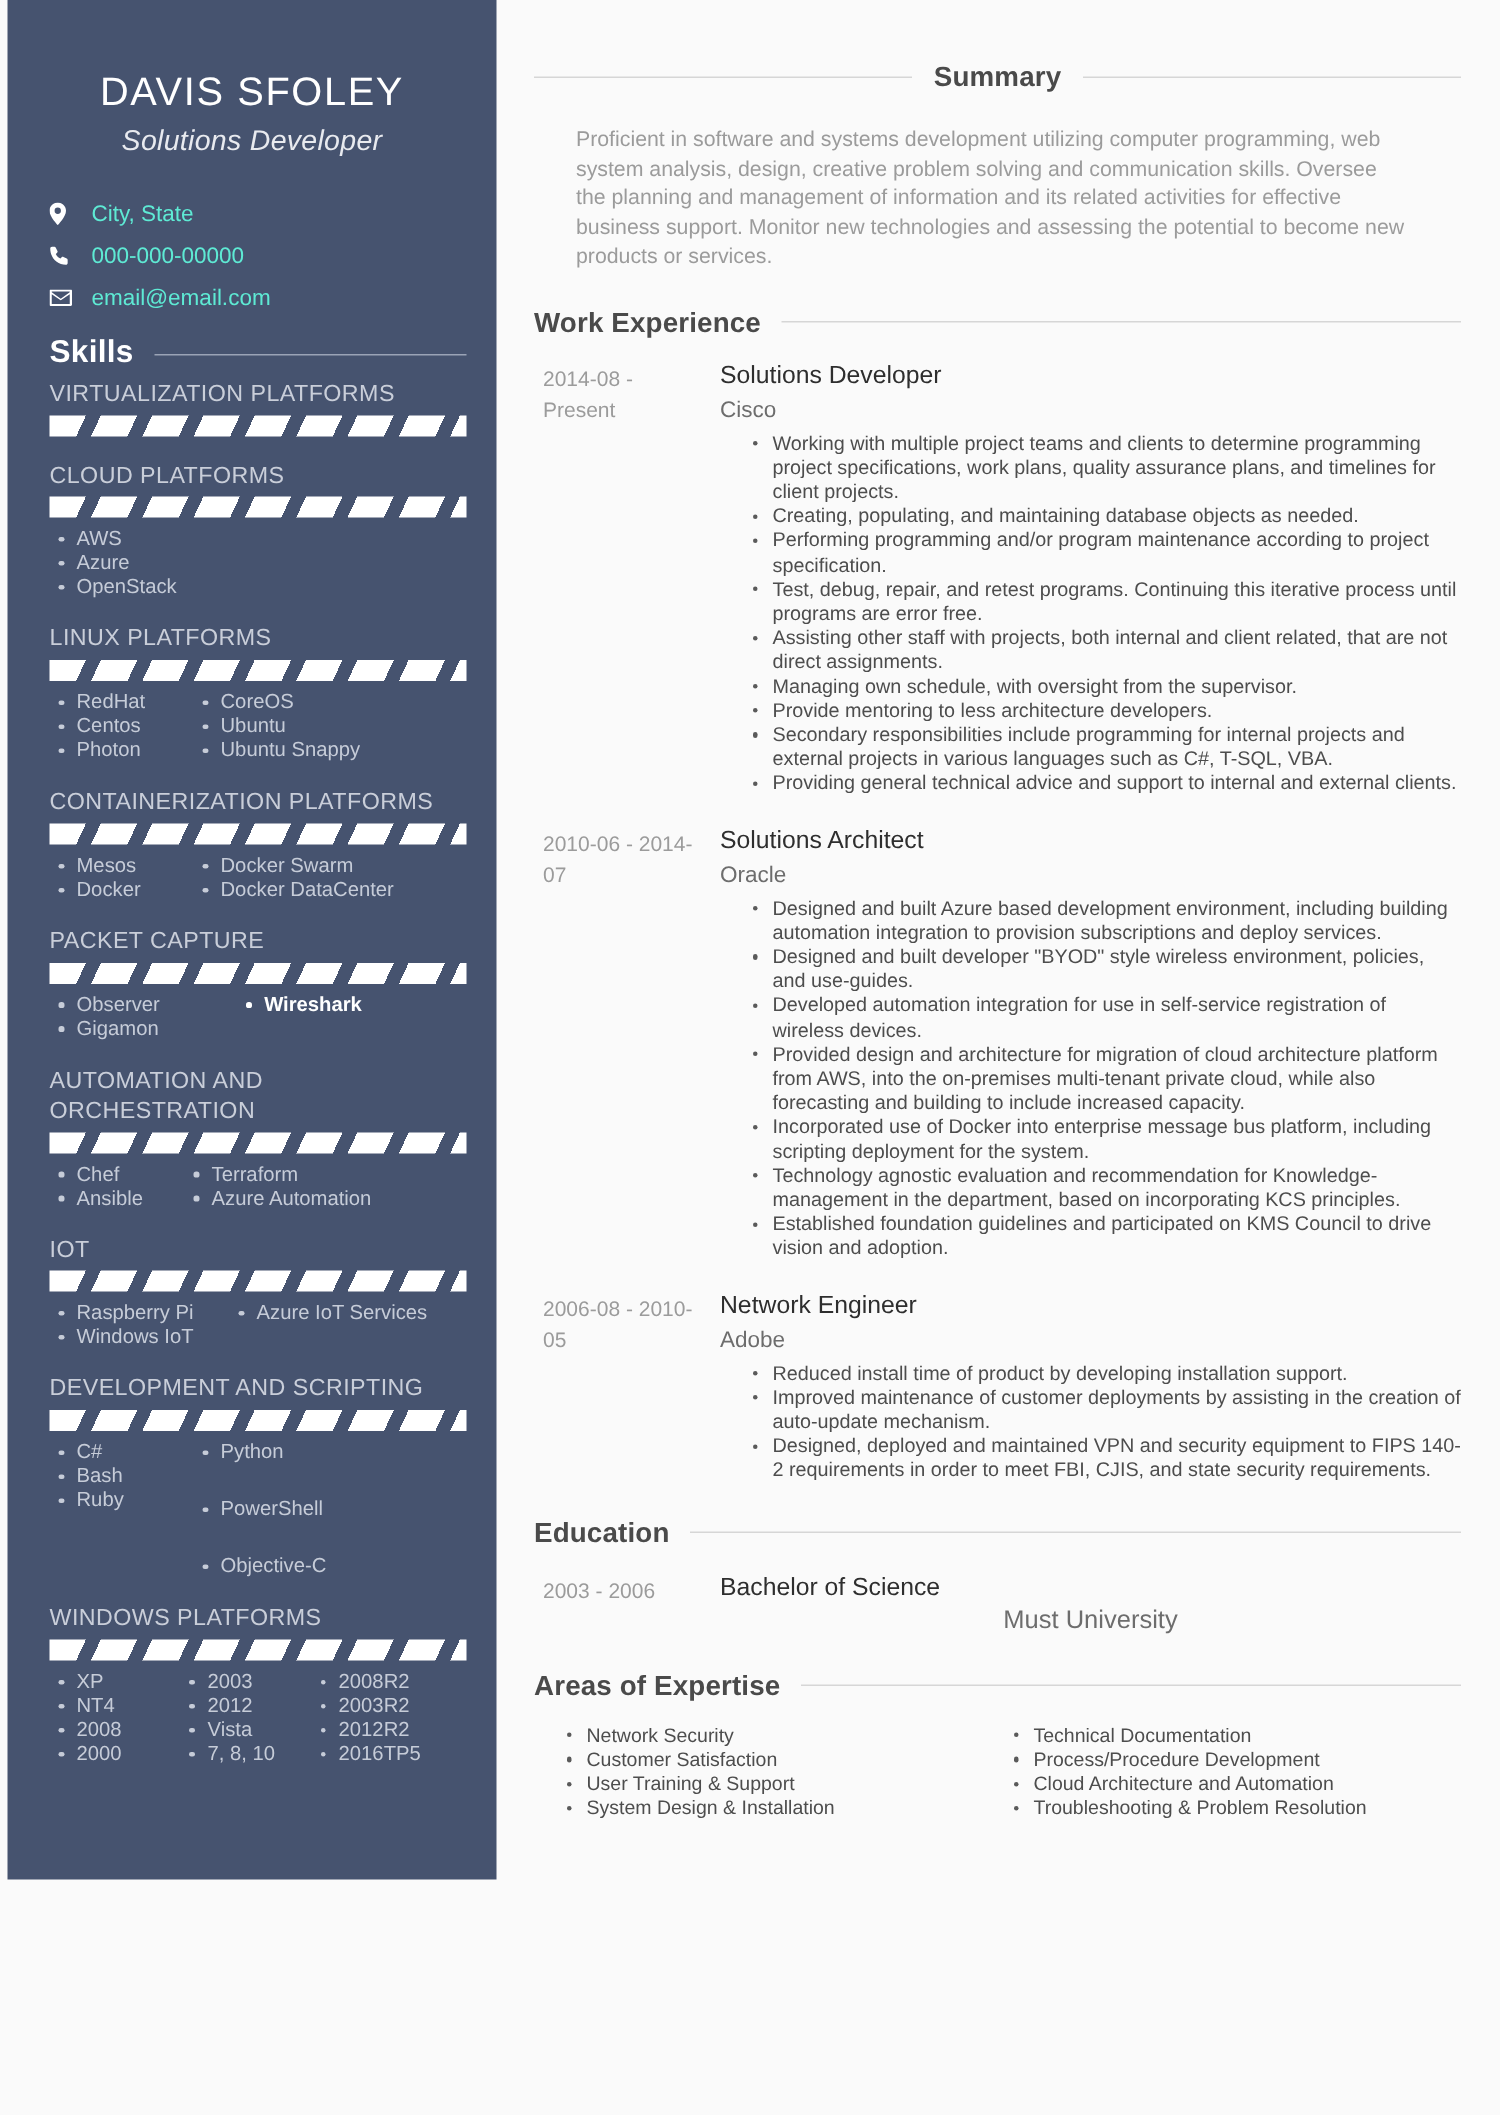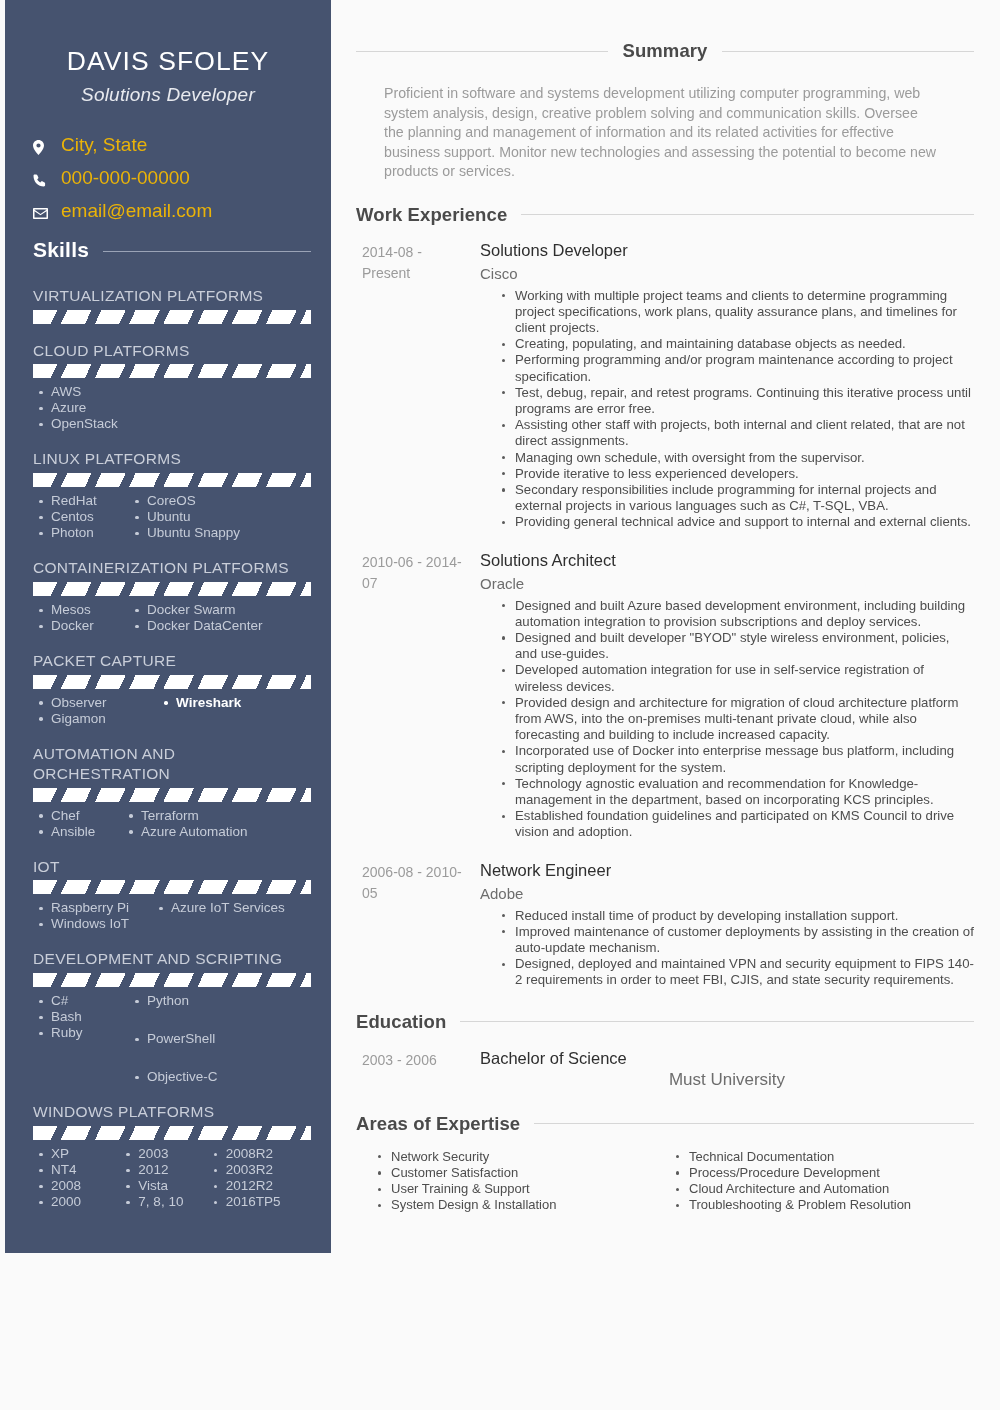--- a/index.html
+++ b/index.html
@@ -33,22 +33,22 @@
     font-weight: 400;
     text-align: center;
     color: #e8eaef;
     margin-top: 6px;
     letter-spacing: 0.2px;
   }
   .contact { margin-top: 28px; padding-left: 8px; }
   .contact-row {
     display: flex; align-items: flex-end;
     margin-bottom: 11px;
-    font-size: 19px;
-    color: #eab308;
+    font-size: 15px;
+    color: #5eead4;
   }
   .contact-icon {
     width: 20px; height: 16px;
     display: inline-flex; align-items: center; justify-content: flex-start;
     margin-right: 8px; flex: 0 0 20px;
   }
   .contact-icon svg { display: block; fill: #ffffff; }
 
   .skills-head {
     display: flex; align-items: center;
@@ -56,21 +56,21 @@
   }
   .skills-head-text {
     font-size: 21px; font-weight: bold; color: #ffffff;
     letter-spacing: 0.2px;
   }
   .skills-head-rule {
     flex: 1; height: 1px; background: #9aa3b6; margin-left: 14px; margin-top: 3px;
   }
 
   .skill-group { margin-top: 17px; padding-left: 8px; }
-  .skill-group:first-of-type { margin-top: 24px; }
+  .skill-group:first-of-type { margin-top: 6px; }
   .skill-cat {
     font-size: 15.5px;
     color: #c9ced9;
     letter-spacing: 0.3px;
     line-height: 1.28;
     margin-bottom: 4px;
     font-weight: 400;
   }
   
   .skill-bar {
@@ -400,21 +400,21 @@
             <div class="job-body">
               <div class="job-title">Solutions Developer</div>
               <div class="job-company">Cisco</div>
               <ul class="job-bullets">
                 <li>Working with multiple project teams and clients to determine programming project specifications, work plans, quality assurance plans, and timelines for client projects.</li>
                 <li>Creating, populating, and maintaining database objects as needed.</li>
                 <li>Performing programming and/or program maintenance according to project specification.</li>
                 <li>Test, debug, repair, and retest programs. Continuing this iterative process until programs are error free.</li>
                 <li>Assisting other staff with projects, both internal and client related, that are not direct assignments.</li>
                 <li>Managing own schedule, with oversight from the supervisor.</li>
-                <li>Provide iterative to less experienced developers.</li>
+                <li>Provide mentoring to less architecture developers.</li>
                 <li>Secondary responsibilities include programming for internal projects and external projects in various languages such as C#, T-SQL, VBA.</li>
                 <li>Providing general technical advice and support to internal and external clients.</li>
               </ul>
             </div>
           </div>
           <div class="job">
             <div class="job-dates">2010-06 - 2014-07</div>
             <div class="job-body">
               <div class="job-title">Solutions Architect</div>
               <div class="job-company">Oracle</div>

